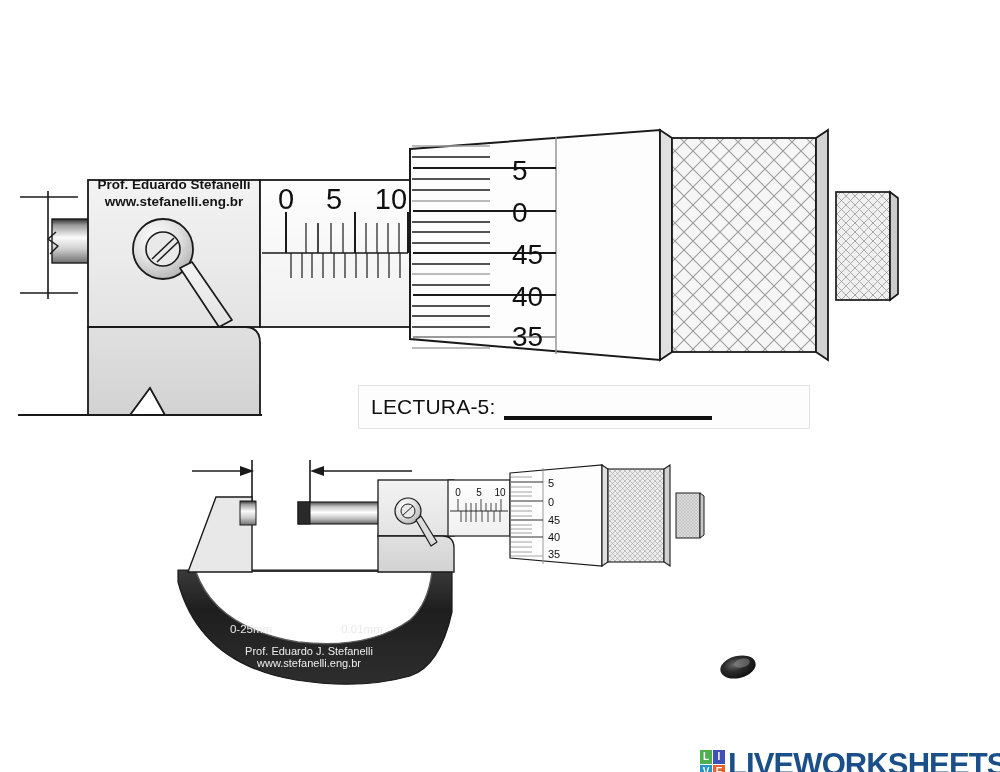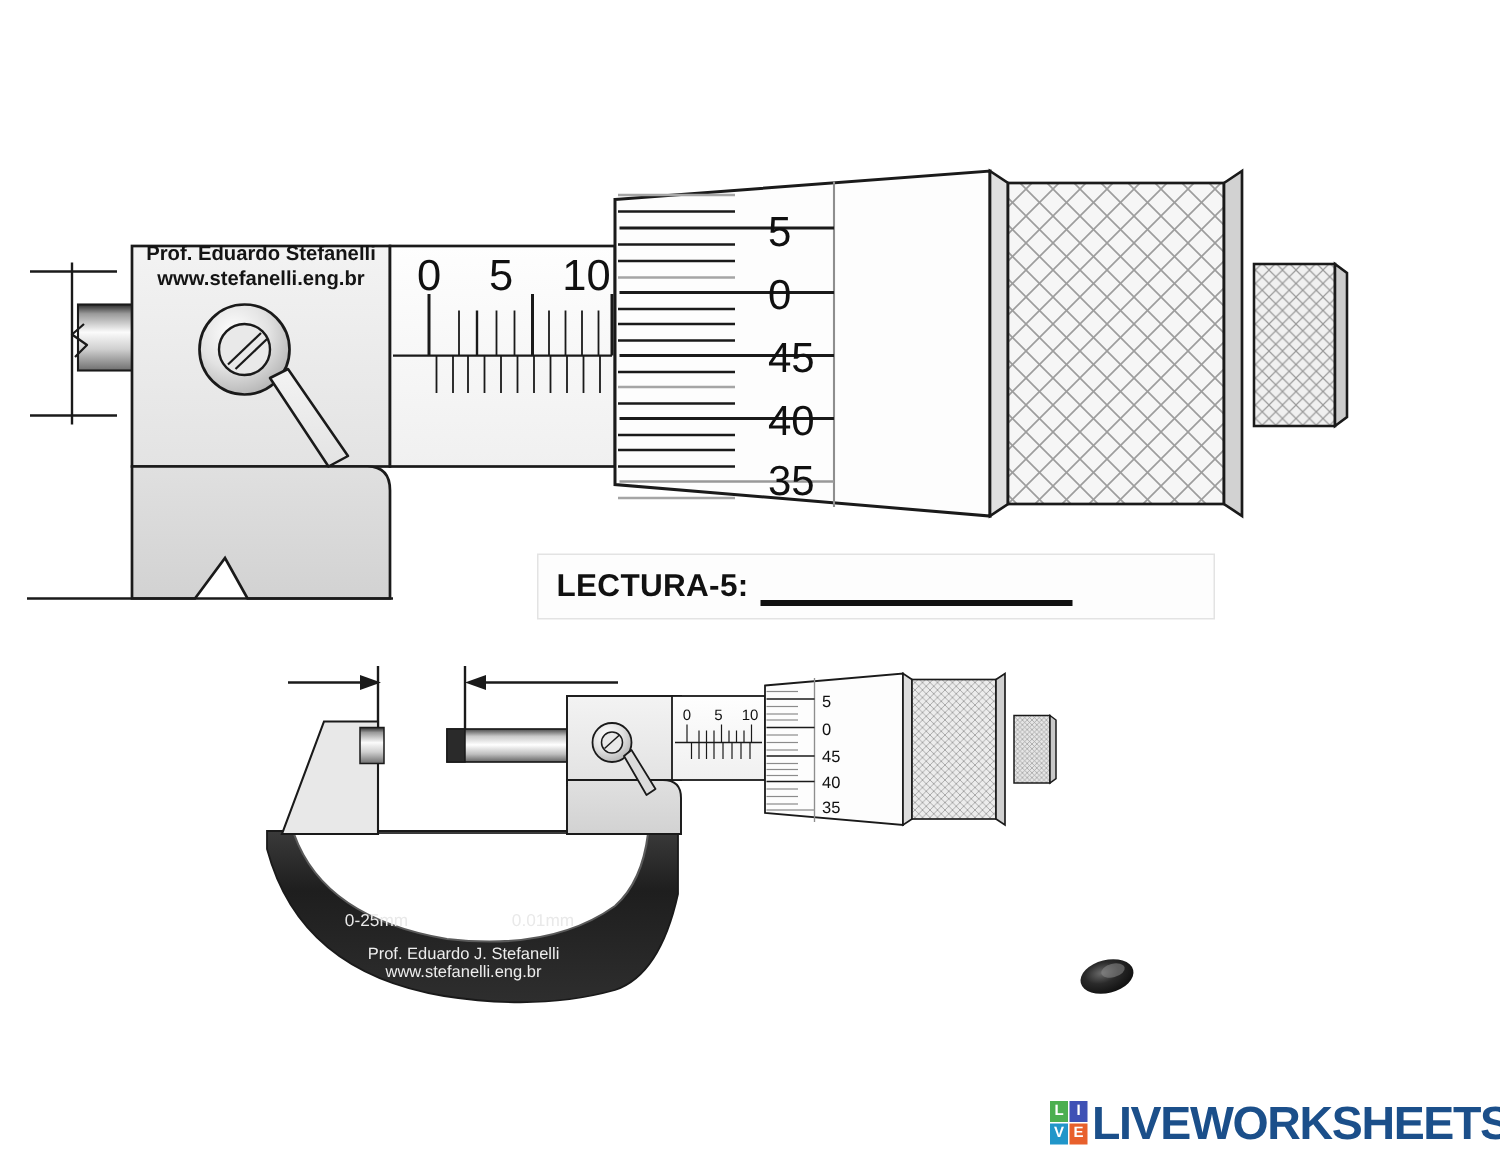--- a/index.html
+++ b/index.html
@@ -6,40 +6,40 @@
     margin: 0; padding: 0;
     background: #ffffff;
   }
   body {
     width: 1000px; height: 772px;
     position: relative;
     overflow: hidden;
     font-family: "Liberation Sans", sans-serif;
   }
   .stage {
-    position: absolute; left: 0; top: 0;
+    position: absolute; left: 0; top: 16px;
     width: 1000px; height: 703px;
   }
   svg.artboard { display: block; }
 
   
   #answer-box {
     position: absolute;
     left: 358px; top: 369px;
     width: 452px; height: 44px;
     background: #fdfdfd;
     border: 1px solid #e3e3e3;
     box-sizing: border-box;
     display: flex;
     align-items: center;
     padding-left: 12px;
   }
   #answer-label {
     font-family: "Liberation Sans", sans-serif;
-    font-weight: bold;
+    font-weight: normal;
     font-size: 21px;
     color: #111111;
     letter-spacing: 0.2px;
     white-space: nowrap;
   }
   #answer-blank {
     display: inline-block;
     margin-left: 8px;
     width: 208px;
     border-bottom: 4px solid #111111;

